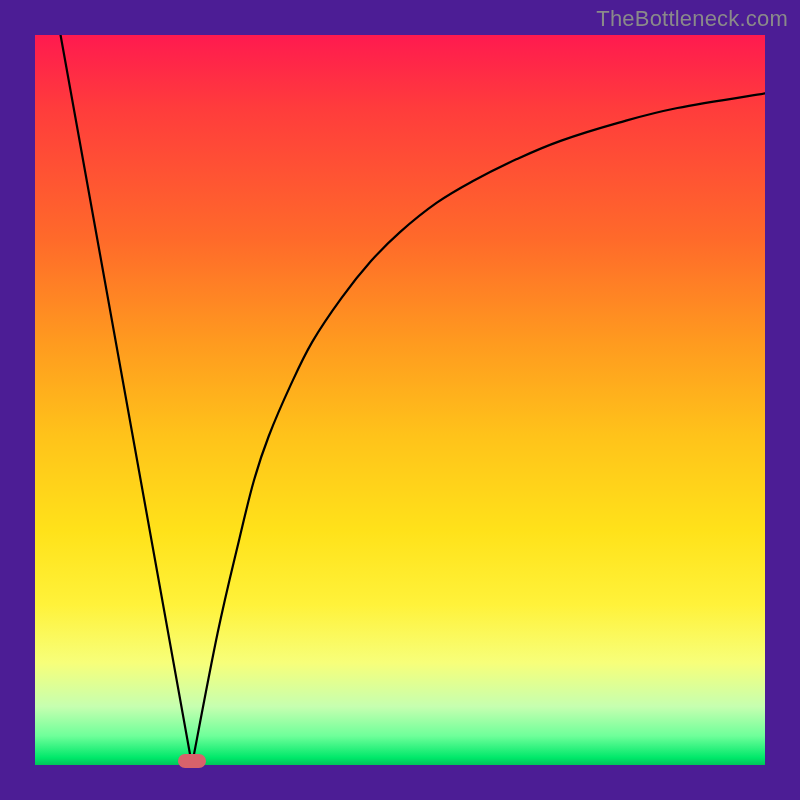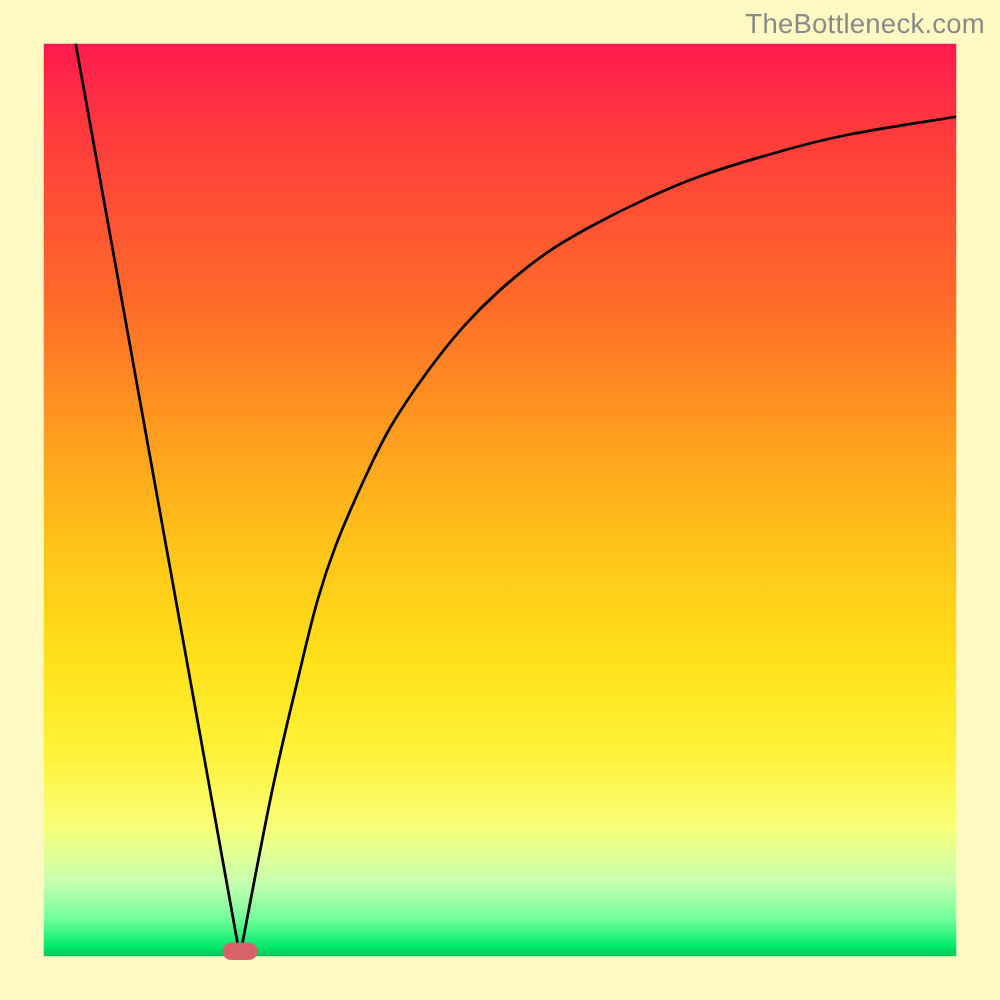--- a/index.html
+++ b/index.html
@@ -8,21 +8,21 @@
     width: 800px;
     height: 800px;
     overflow: hidden;
     font-family: Arial, Helvetica, sans-serif;
     background: #000;
   }
   .frame {
     position: relative;
     width: 800px;
     height: 800px;
-    background: #fef9c3;
+    background: #4c1d95;
     box-sizing: border-box;
   }
   .plot-area {
     position: absolute;
     left: 35px;
     top: 35px;
     width: 730px;
     height: 730px;
     background: linear-gradient(
       to bottom,

